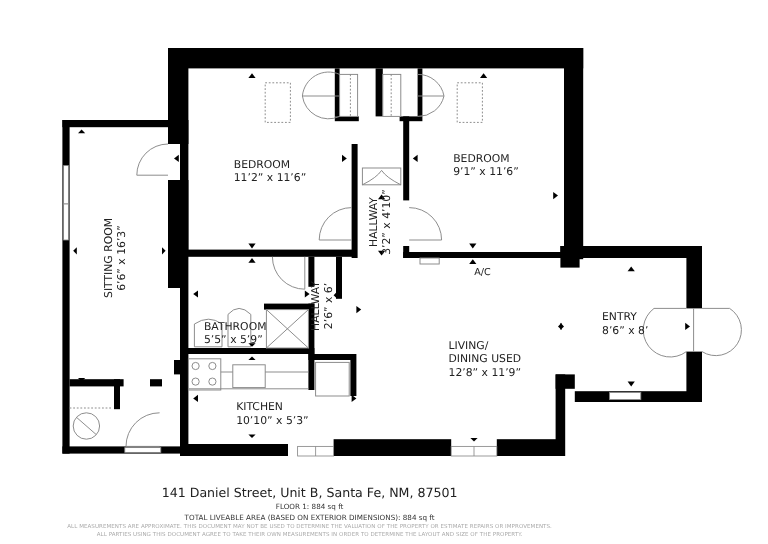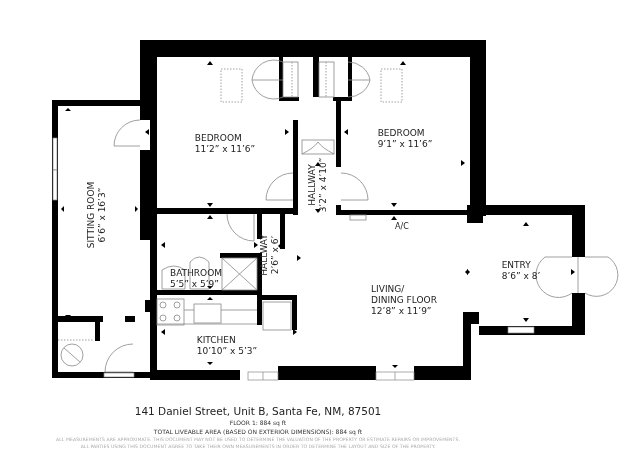--- a/index.html
+++ b/index.html
@@ -213,21 +213,21 @@
 <div class="rot" style="left:270px;top:255px;">
   <span>HALLWAY</span><br>
   <span>2’6” x 6’</span>
 </div>
 <div class="lbl" style="left:227px;top:335px;">
   <span>KITCHEN</span>
   <span class="dim">10’10” x 5’3”</span>
 </div>
 <div class="lbl" style="left:384px;top:284px;margin-left:20px;">
   <span class="dim">LIVING/</span>
-  <span class="dim">DINING FLOOR</span>
+  <span class="dim">DINING USED</span>
   <span class="dim">12’8” x 11’9”</span>
 </div>
 <div class="lbl" style="left:521px;top:260px;">
   <span>ENTRY</span>
   <span class="dim">8’6” x 8’</span>
 </div>
 <div class="lbl small" style="left:358px;top:221px;margin-left:44px;">A/C</div>
 
 <div id="footer">
   <div class="addr">141 Daniel Street, Unit B, Santa Fe, NM, 87501</div>

